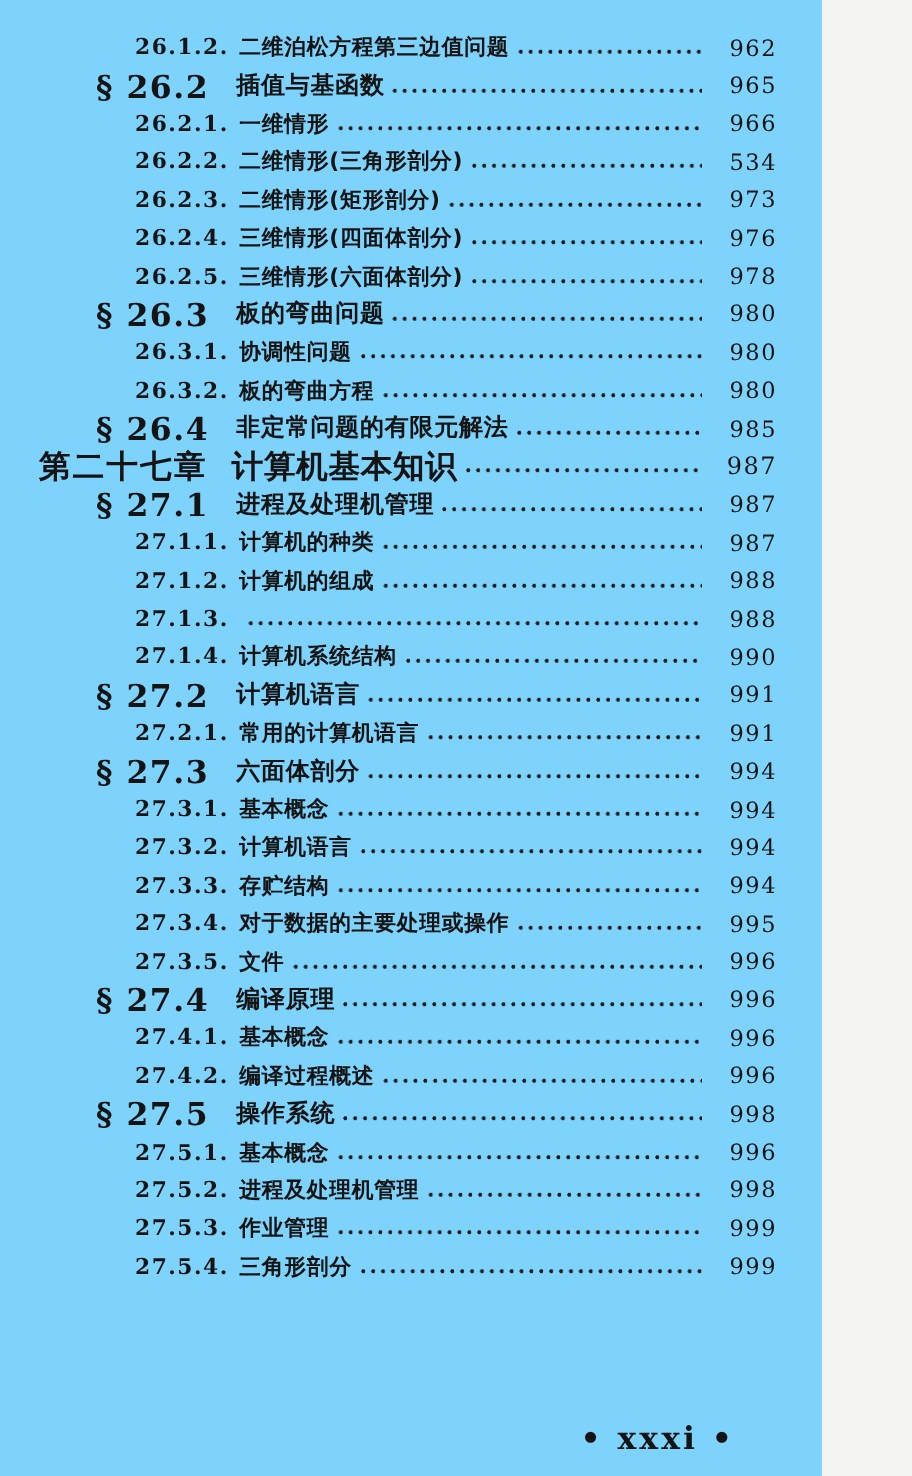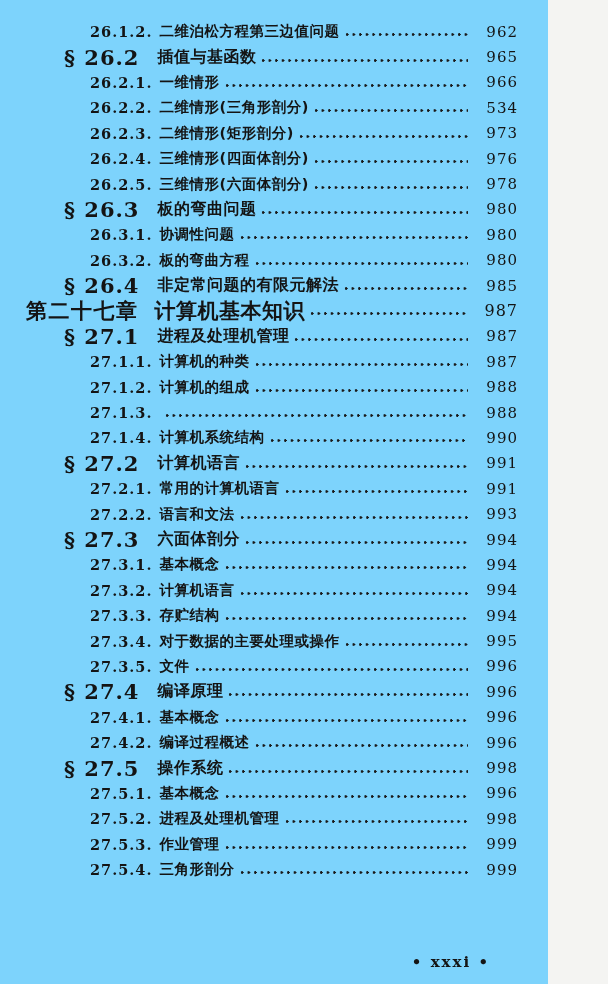--- a/index.html
+++ b/index.html
@@ -64,21 +64,21 @@
     flex: none;
     letter-spacing: 1px;
   }
   .lvl-chapter .pagenum { font-size: 16px; }
   .footer {
     position: absolute;
     right: 58px;
     bottom: 13px;
     font-family: "DejaVu Serif", serif;
     font-weight: 700;
-    font-size: 15px;
+    font-size: 21px;
     letter-spacing: 2px;
   }
 </style>
 </head>
 <body>
 
 <div class="page">
   <div class="toc">
       <div class="row lvl-sub">
     <span class="num">26.1.2.</span>
@@ -186,26 +186,20 @@
     <span class="title">计算机语言</span>
     <span class="leader"></span>
     <span class="pagenum">991</span>
   </div>
       <div class="row lvl-sub">
     <span class="num">27.2.1.</span>
     <span class="title">常用的计算机语言</span>
     <span class="leader"></span>
     <span class="pagenum">991</span>
   </div>
-      <div class="row lvl-sub">
-    <span class="num">27.2.2.</span>
-    <span class="title">语言和文法</span>
-    <span class="leader"></span>
-    <span class="pagenum">993</span>
-  </div>
       <div class="row lvl-section">
     <span class="num">§ 27.3</span>
     <span class="title">六面体剖分</span>
     <span class="leader"></span>
     <span class="pagenum">994</span>
   </div>
       <div class="row lvl-sub">
     <span class="num">27.3.1.</span>
     <span class="title">基本概念</span>
     <span class="leader"></span>

